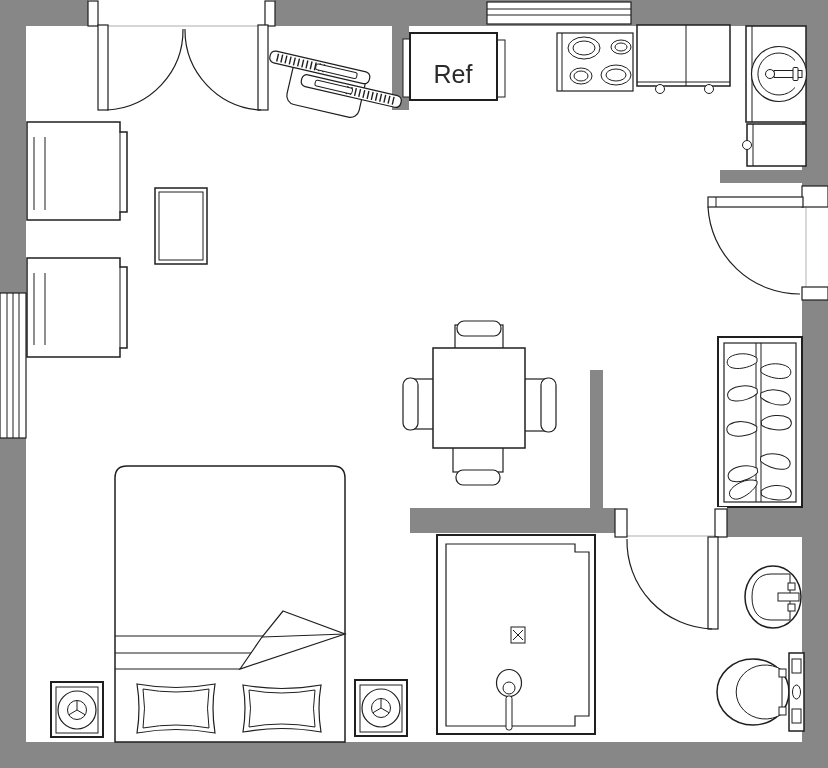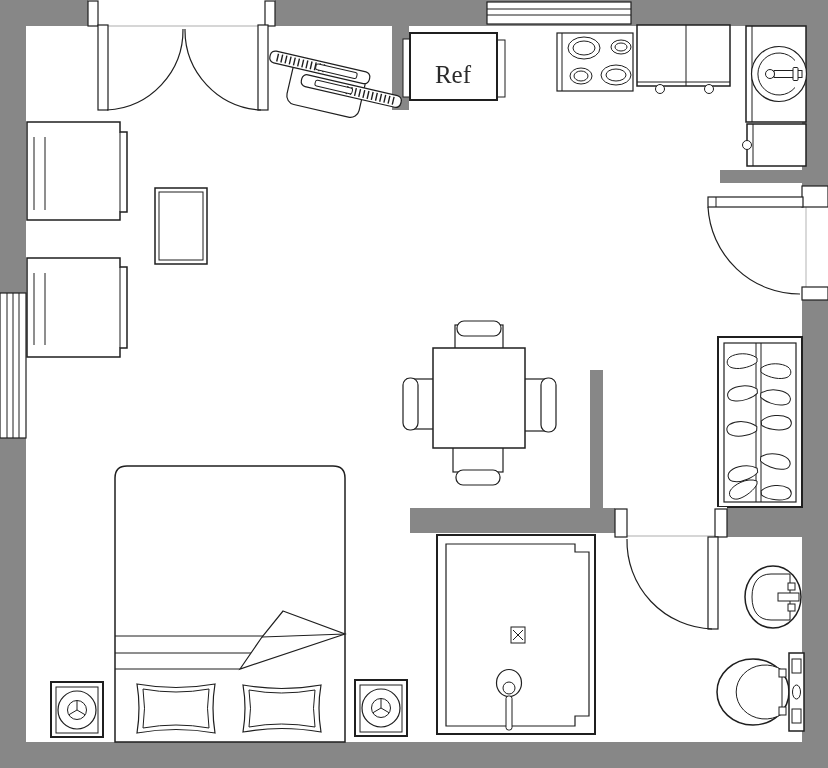--- a/index.html
+++ b/index.html
@@ -1,16 +1,16 @@
 <!DOCTYPE html>
 <html><head>
 <meta charset="utf-8">
 <style>
   html,body{margin:0;padding:0;background:#fff;}
-  .stage{width:828px;height:768px;position:relative;font-family:Liberation Serif, serif;}
+  .stage{width:828px;height:768px;position:relative;font-family:Liberation Sans, sans-serif;}
   svg{display:block;}
   .wall{fill:#878787;stroke:none;}
   .open{fill:#ffffff;stroke:none;}
   .f{fill:#ffffff;stroke:#1f1f1f;}
   .s2{stroke-width:2;}
   .s15{stroke-width:1.5;}
   .s12{stroke-width:1.2;}
   .s1{stroke-width:1;}
   .ln{fill:none;stroke:#1f1f1f;}
   .faint{fill:none;stroke:#c9c9c9;stroke-width:1.4;}

